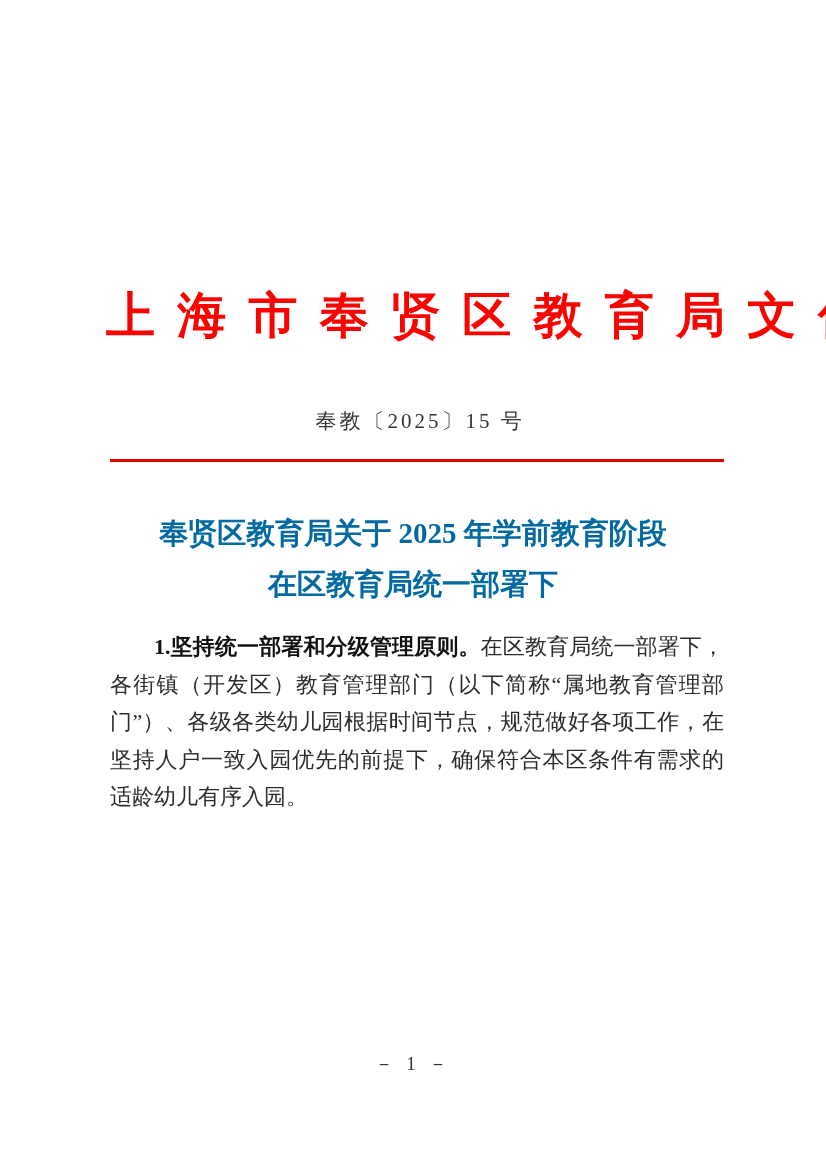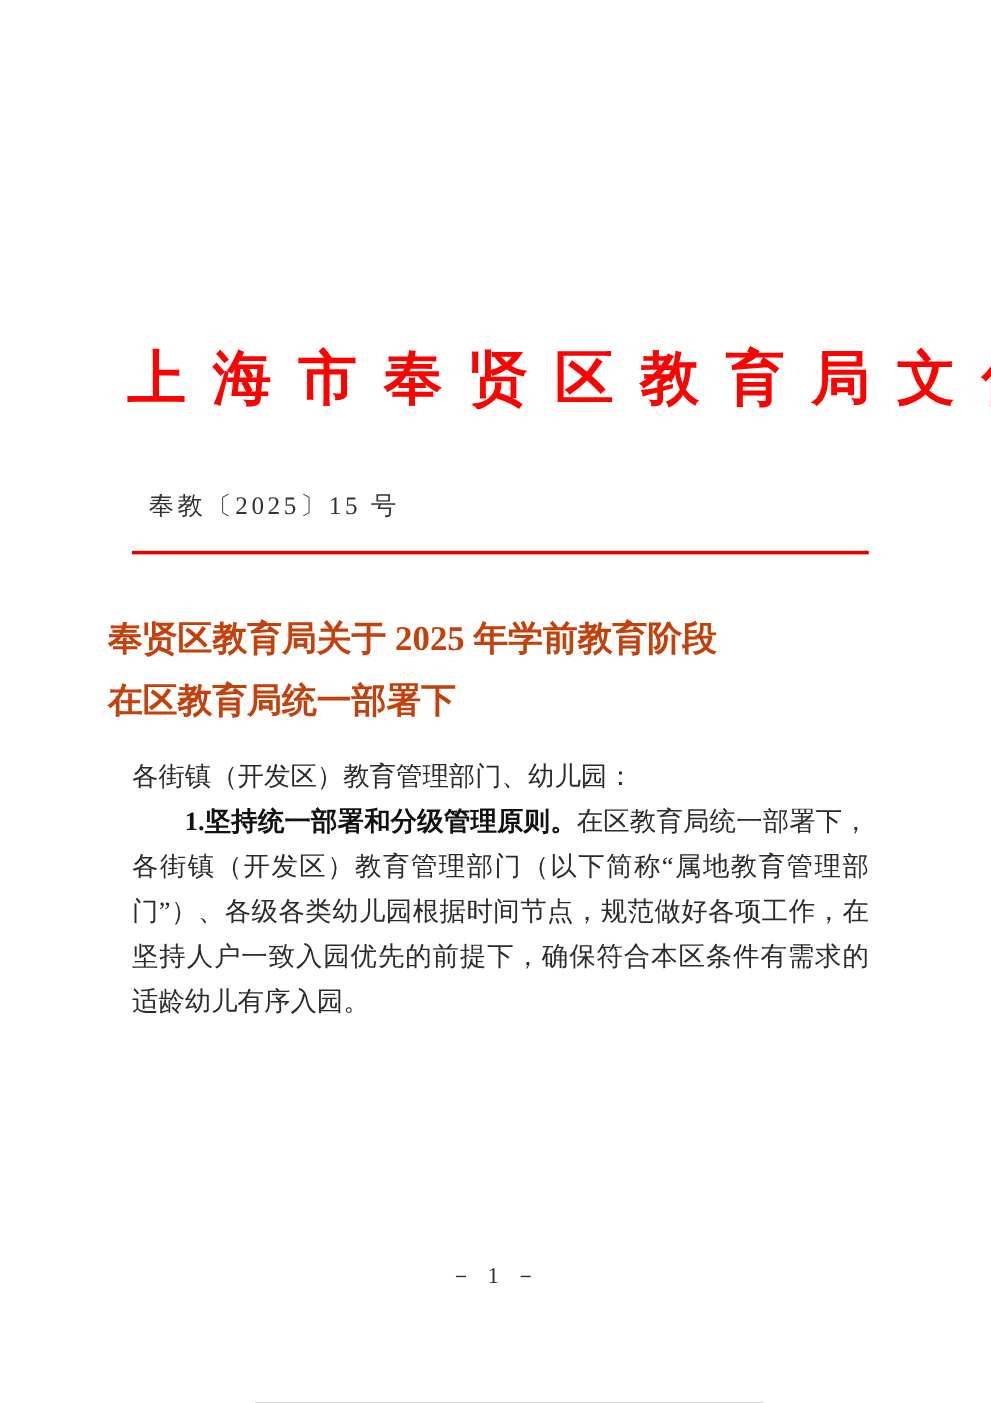--- a/index.html
+++ b/index.html
@@ -24,46 +24,46 @@
     line-height: 54px;
     font-weight: bold;
     letter-spacing: 5px;
     color: #f90400;
     white-space: nowrap;
     font-family: "Liberation Serif", "DejaVu Serif", serif;
   }
   .doc-number {
     position: absolute;
     top: 408px;
-    left: 124px;
+    left: 112px;
     width: 616px;
-    text-align: left;
+    text-align: center;
     font-size: 21px;
     line-height: 27px;
     letter-spacing: 3px;
     color: #333;
   }
   .red-rule {
     position: absolute;
     top: 459px;
     left: 110px;
     width: 614px;
     height: 3px;
     background: #e60000;
   }
   .doc-title {
     position: absolute;
     top: 508px;
     left: 90px;
     width: 646px;
-    text-align: left;
+    text-align: center;
     font-size: 29px;
     line-height: 51px;
     font-weight: bold;
-    color: #c2410c;
+    color: #0369a1;
   }
   .body-text {
     position: absolute;
     top: 628px;
     left: 110px;
     width: 614px;
     font-size: 22px;
     line-height: 37.5px;
     text-align: justify;
     color: #2b2b2b;
@@ -99,19 +99,18 @@
   <div class="doc-number">奉教〔2025〕15 号</div>
 
   <div class="red-rule"></div>
 
   <div class="doc-title">
     <div>奉贤区教育局关于 2025 年学前教育阶段</div>
     <div>在区教育局统一部署下</div>
   </div>
 
   <div class="body-text">
-    <p>各街镇（开发区）教育管理部门、幼儿园：</p>
     <p class="para-indent"><span class="bold-lead">1.坚持统一部署和分级管理原则。</span><span>在区教育局统一部署下，各街镇（开发区）教育管理部门（以下简称“属地教育管理部门”）、各级各类幼儿园根据时间节点，规范做好各项工作，在坚持人户一致入园优先的前提下，确保符合本区条件有需求的适龄幼儿有序入园。</span></p>
   </div>
 
   <div class="page-footer">－ 1 －</div>
 
 </div>
 
 </body></html>

